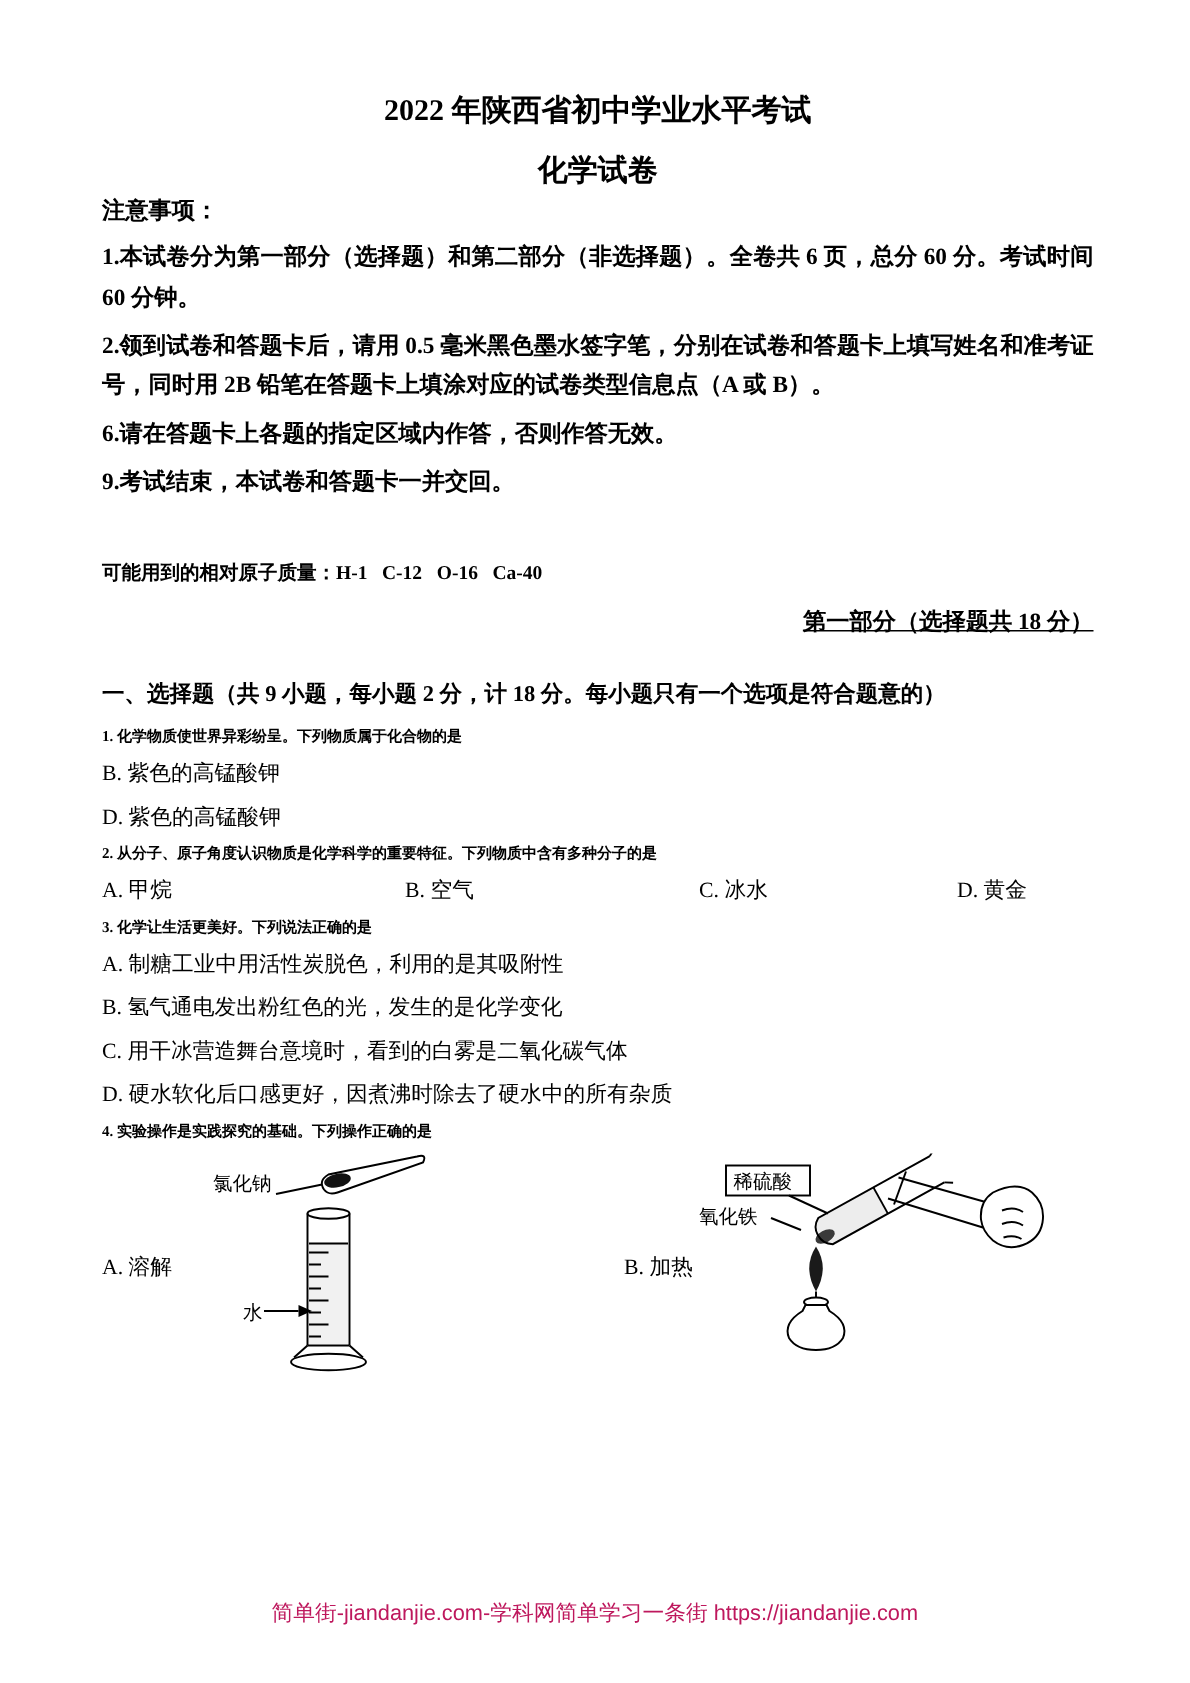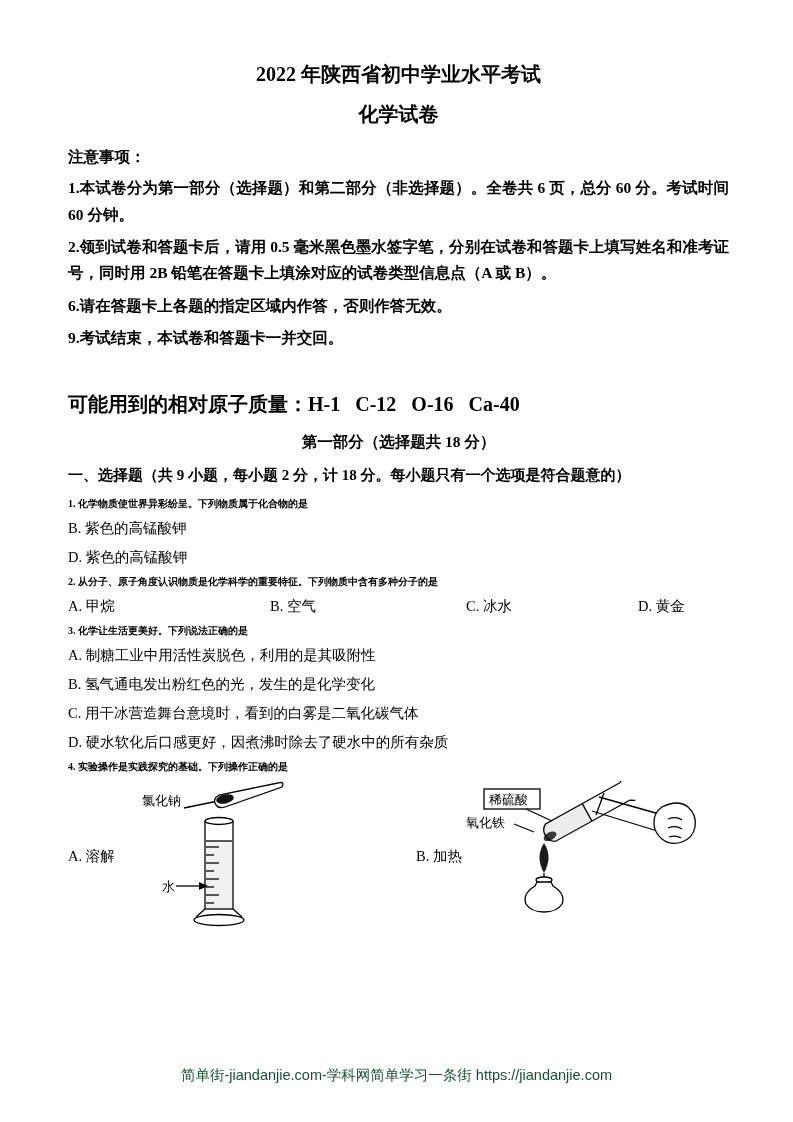--- a/index.html
+++ b/index.html
@@ -8,26 +8,26 @@
     width: 793px; height: 1122px;
     position: relative;
     overflow: hidden;
     font-family: "Liberation Serif", "DejaVu Serif", serif;
     color: #000;
   }
   .page { padding: 60px 64px 0 68px; }
 
   .title { text-align: center; font-weight: bold; font-size: 20px; line-height: 1.4; }
   .title-main { margin-bottom: 12px; }
-  .title-sub  { margin-bottom: 16px; }
+  .title-sub  { margin-bottom: 0; }
 
   .notice-header { font-weight: bold; font-size: 15.5px; line-height: 1.7; margin-bottom: 5px; }
   .notice { font-weight: bold; font-size: 15.5px; line-height: 1.7; margin-bottom: 6px; text-align: justify; }
-  .atomic { font-weight: bold; font-size: 20px; line-height: 1.7; margin-bottom: 8px; white-space: pre-wrap; margin-top: 36px; }
-  .part-header { font-weight: bold; font-size: 15.5px; text-align: center; line-height: 1.7; margin-bottom: 7px; }
+  .atomic { font-weight: bold; font-size: 13px; line-height: 1.7; margin-bottom: 8px; white-space: pre-wrap; margin-top: 36px; }
+  .part-header { font-weight: bold; font-size: 15.5px; text-align: right; line-height: 1.7; margin-bottom: 23px; text-decoration: underline; }
   .section-header { font-weight: bold; font-size: 15px; line-height: 1.7; margin-bottom: 6px; }
 
   .q-stem { font-size: 10px; line-height: 2.0; font-weight: bold; }
   .q-option { font-size: 14.5px; line-height: 2.0; }
   .q2-row { display: flex; font-size: 14.5px; line-height: 2.0; }
   .q2-col-a { width: 202px; }
   .q2-col-b { width: 196px; }
   .q2-col-c { width: 172px; }
   .q2-col-d { flex: 1; }
 
@@ -37,21 +37,21 @@
   .q4-label-b { margin-left: 58px; margin-right: 2px; }
   .figA { width: 230px; height: 150px; }
   .figB { width: 250px; height: 150px; }
 
   .ln { stroke: #000; stroke-width: 1.3; }
   .figtext { font-size: 13px; fill: #000; font-family: "Liberation Serif", "DejaVu Serif", serif; }
 
   .footer {
     position: absolute; left: 0; right: 0; top: 1066px;
     text-align: center;
-    color: #14532d;
+    color: #be185d;
     font-size: 14.5px;
     font-family: "Liberation Sans", "DejaVu Sans", sans-serif;
   }
 </style>
 </head>
 <body>
 
 <div class="page">
 
   <div class="title title-main">2022 年陕西省初中学业水平考试</div>

